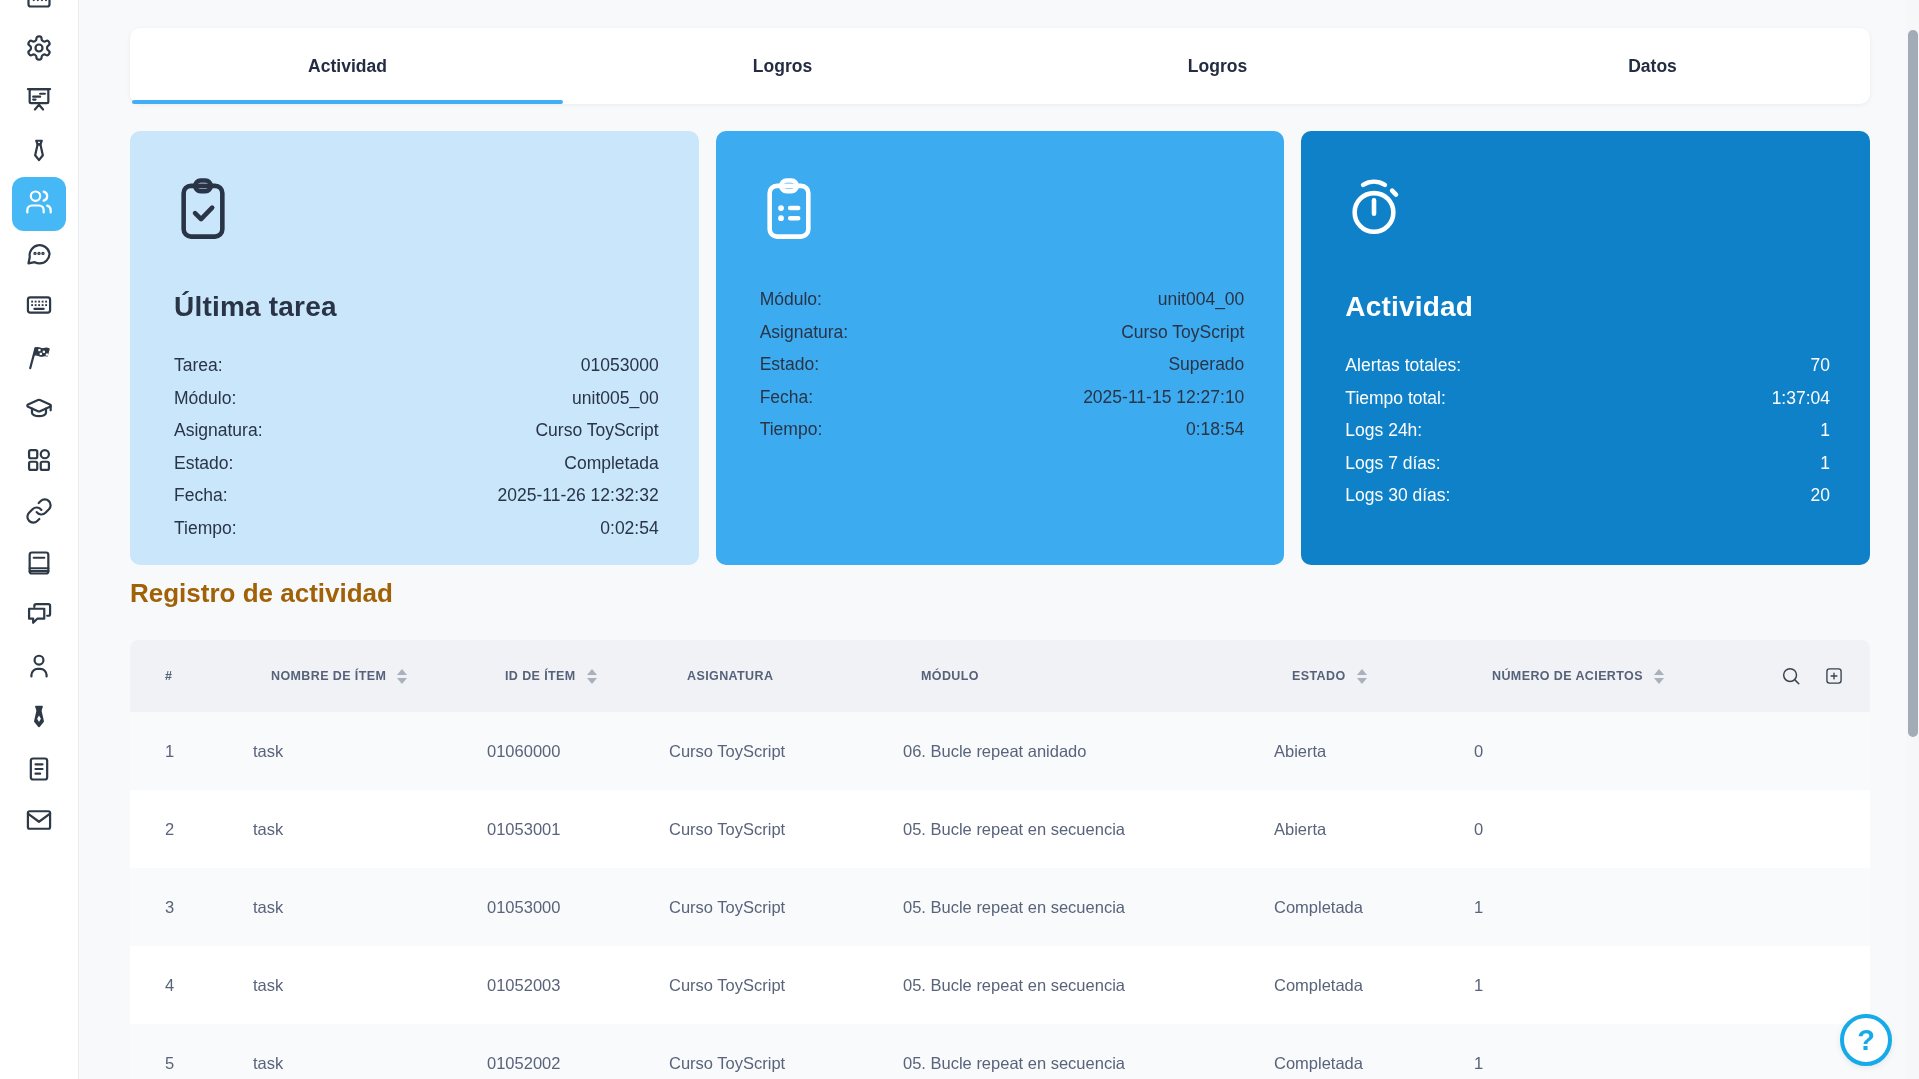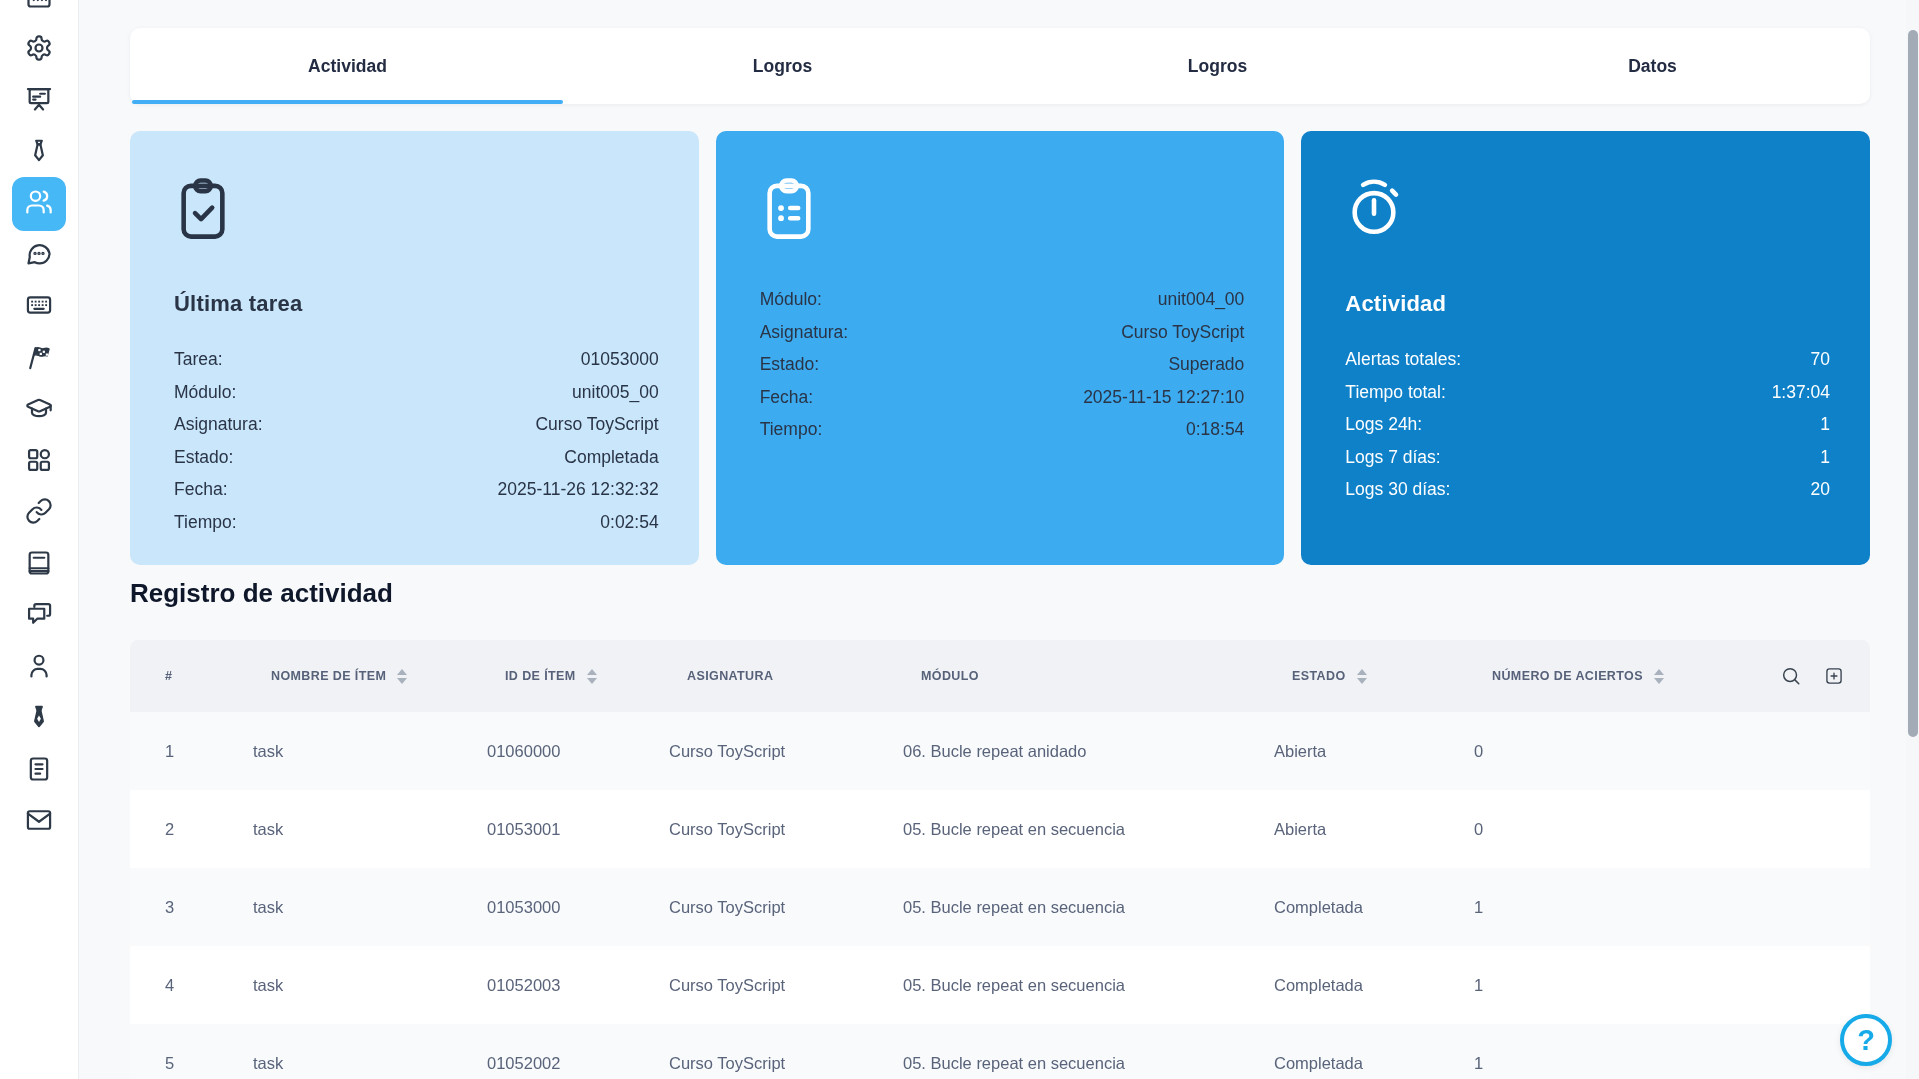--- a/index.html
+++ b/index.html
@@ -24,27 +24,27 @@
 
   
   .cards{position:absolute;left:130px;top:131px;width:1740px;height:434px;display:flex;gap:17px;}
   .card{flex:1;border-radius:10px;padding:42px 40px 0 44px;box-sizing:border-box;color:#2a3447;}
   .card.light{background:#c9e6fa;}
   .card.medium{background:#3cabf0;}
   .card.dark{background:#0e81c9;color:#fff;}
   .card .cicon{height:84px;display:flex;align-items:flex-start;}
   .card .cicon svg{width:58px;height:74px;fill:none;stroke:#2a3447;stroke-width:1.9;stroke-linecap:round;stroke-linejoin:round;}
   .card.medium .cicon svg,.card.dark .cicon svg{stroke:#fff;}
-  .card h3{margin:34px 0 0 0;font-size:22px;font-weight:800;letter-spacing:.2px;}
+  .card h3{margin:34px 0 0 0;font-size:28px;font-weight:800;letter-spacing:.2px;}
   .card .crows{margin-top:26px;}
   .crow{display:flex;justify-content:space-between;font-size:17.5px;line-height:32.5px;gap:24px;}
   .crow .val{text-align:right;}
 
   
-  .log-title{position:absolute;left:130px;top:578px;margin:0;font-size:26px;font-weight:800;color:#0f172a;}
+  .log-title{position:absolute;left:130px;top:578px;margin:0;font-size:26px;font-weight:800;color:#a16207;}
   .logtable{position:absolute;left:130px;top:640px;width:1740px;}
   .lt-grid{display:grid;grid-template-columns:123px 234px 182px 234px 371px 200px 1fr;align-items:center;}
   .lt-head{height:72px;background:#f0f2f5;border-radius:8px 8px 0 0;position:relative;}
   .hcell{display:flex;align-items:center;font-size:12.5px;font-weight:700;letter-spacing:.4px;color:#57627a;text-transform:uppercase;padding-left:18px;}
   .hcell:first-child{padding-left:35px;}
   .sort{display:inline-flex;flex-direction:column;gap:3px;margin-left:11px;}
   .sort i{width:0;height:0;border-left:5.5px solid transparent;border-right:5.5px solid transparent;display:block;}
   .sort .up{border-bottom:6.5px solid #a9b1bd;}
   .sort .dn{border-top:6.5px solid #a9b1bd;}
   .hdr-tools{position:absolute;right:26px;top:50%;transform:translateY(-50%);display:flex;gap:22px;align-items:center;}

